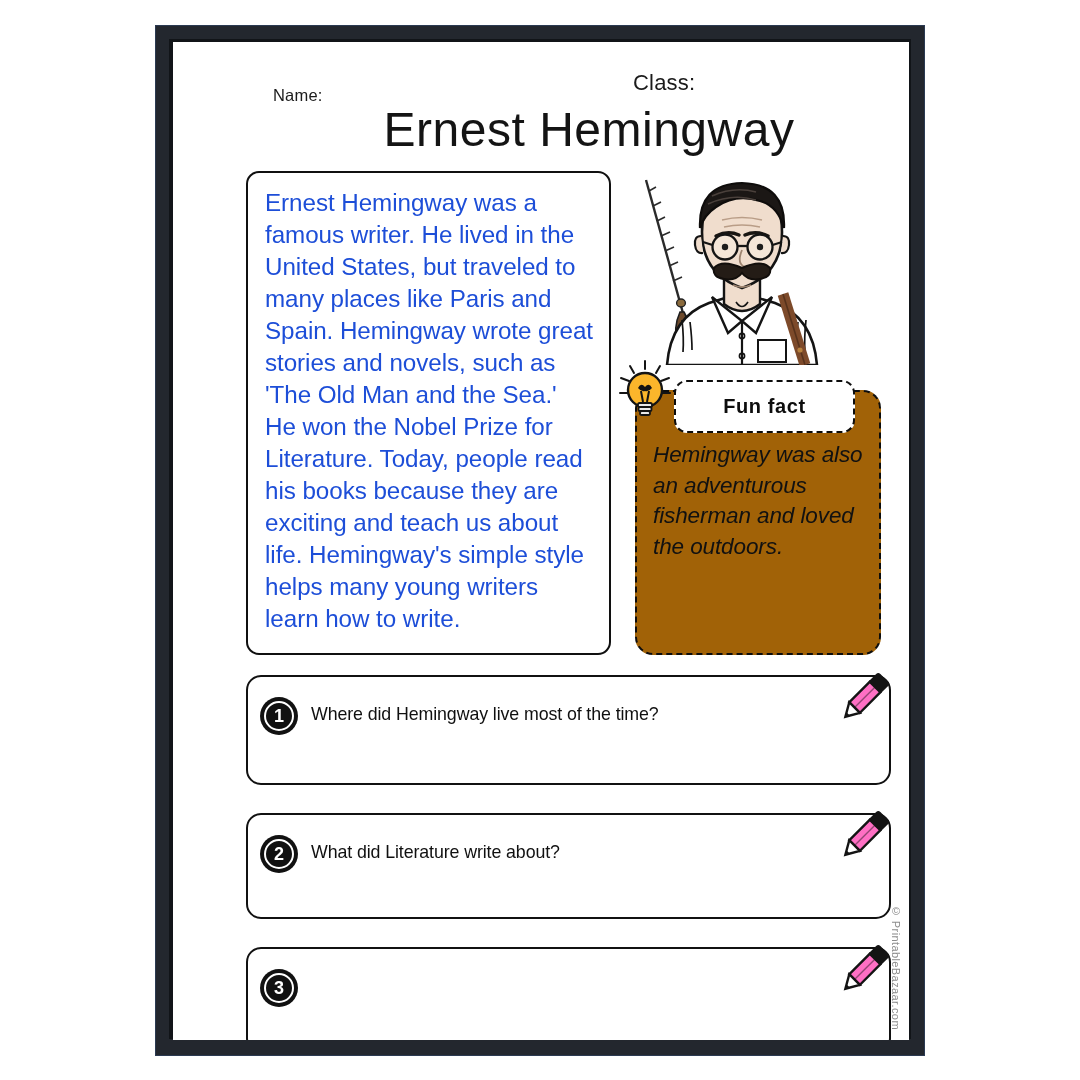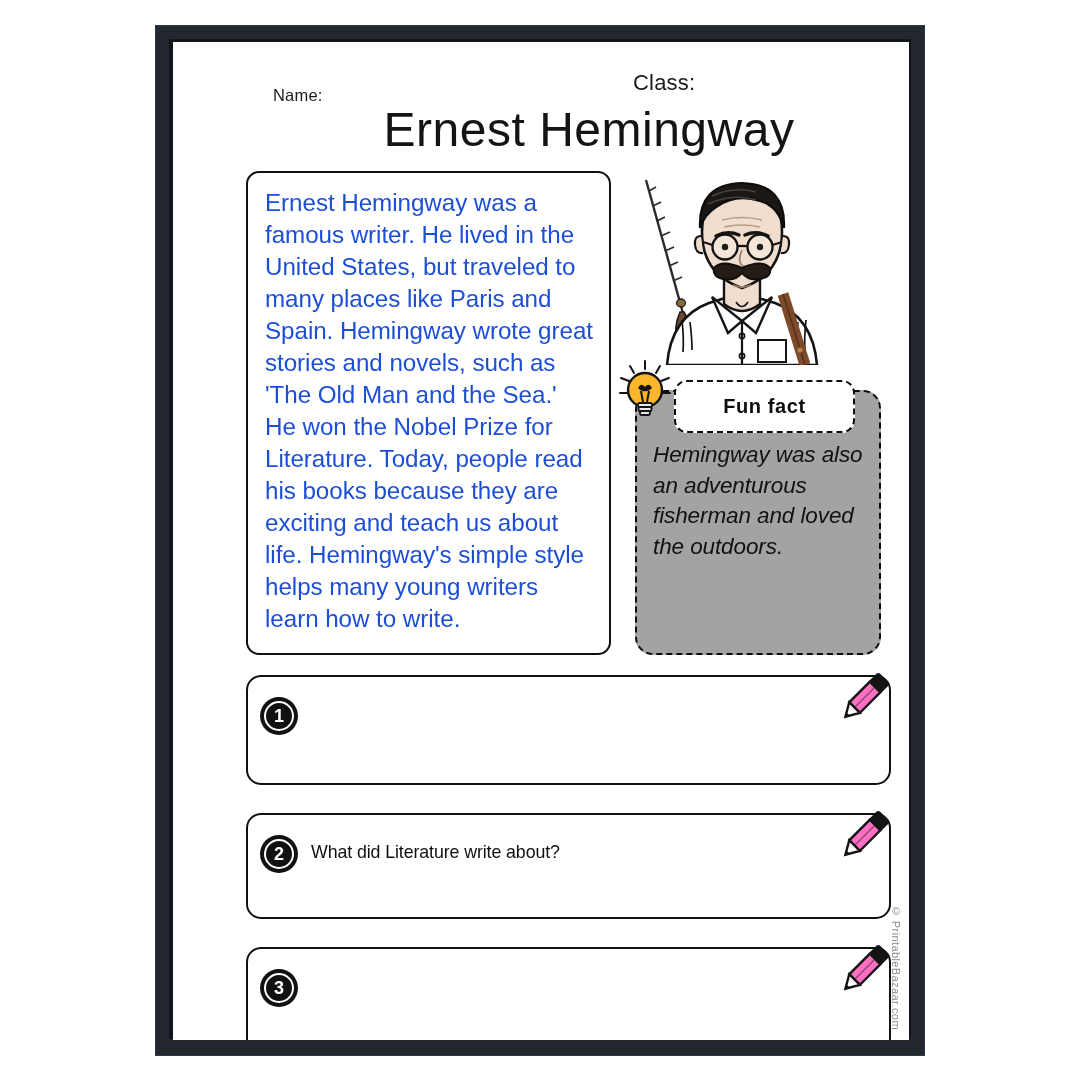--- a/index.html
+++ b/index.html
@@ -128,21 +128,21 @@
     height: 297px;
   }
   .funfact-body {
     position: absolute;
     left: 19px;
     top: 32px;
     width: 246px;
     height: 265px;
     border: 2.4px dashed #0d0d0d;
     border-radius: 18px;
-    background: #a3a3a3;
+    background: #a16207;
     padding: 48px 14px 10px 16px;
   }
   .funfact-title-box {
     position: absolute;
     left: 58px;
     top: 22px;
     width: 181px;
     height: 53px;
     border: 2.4px dashed #0d0d0d;
     border-radius: 13px;
@@ -367,20 +367,21 @@
           </svg>
         </div>
       </div>
 
       <div class="question-box q1">
         <div class="q-badge">
           <div class="q-badge-ring">
             <span class="q-badge-num">1</span>
           </div>
         </div>
+        <div class="q-text">Where did Hemingway live most of the time?</div>
         <div class="pencil">
           <svg viewBox="0 0 62 62" xmlns="http://www.w3.org/2000/svg">
             <g transform="rotate(45 31 31)">
               <rect x="25" y="2" width="15" height="13" rx="2" fill="#141414" stroke="#141414" stroke-width="2"></rect>
               <rect x="25" y="14" width="15" height="29" fill="#FF6FC4" stroke="#141414" stroke-width="2.4"></rect>
               <line x1="32.5" y1="15" x2="32.5" y2="42" stroke="#141414" stroke-width="1.4" opacity=".45"></line>
               <path d="M25 43 l7.5 13 l7.5 -13 z" fill="#ffffff" stroke="#141414" stroke-width="2.4"></path>
               <path d="M30 52 l2.5 4 l2.5 -4 z" fill="#141414"></path>
             </g>
           </svg>

